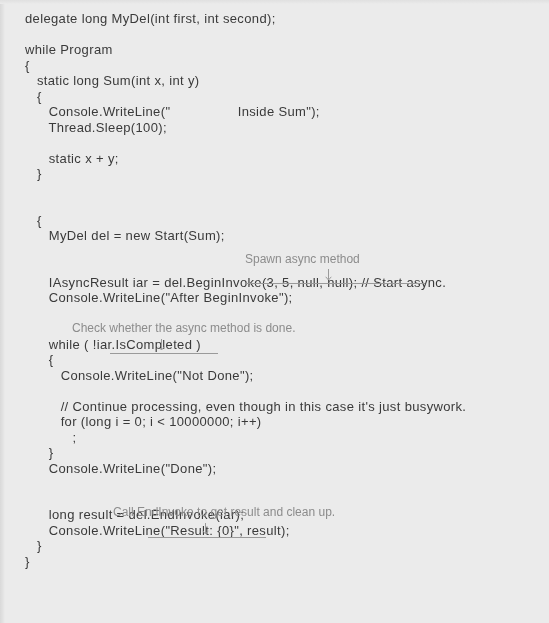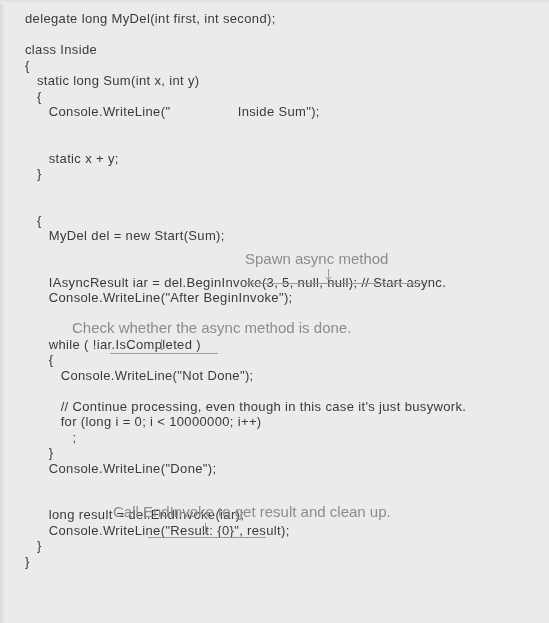--- a/index.html
+++ b/index.html
@@ -49,21 +49,21 @@
     line-height: 15.5px;
     letter-spacing: 0.35px;
     color: #3a3a3a;
     margin-left: 7px;
   }
 
   .annot-text {
     position: absolute;
     white-space: pre;
     font-family: "Liberation Sans", sans-serif;
-    font-size: 15px;
+    font-size: 12px;
     line-height: 12px;
     color: #8c8c8c;
   }
 
   .annot-rule {
     position: absolute;
     height: 1px;
     background: #9a9a9a;
   }
 
@@ -75,25 +75,26 @@
     overflow: visible;
   }
   .annot-arrow svg { display: block; }
 </style>
 </head>
 <body>
 
 <div id="figure">
   <div class="code-layer">
       <div class="code-line" style="top: 11px;">delegate long MyDel(int first, int second);</div>
-      <div class="code-line" style="top: 42px;">class Inside</div>
+      <div class="code-line" style="top: 42px;">while Program</div>
       <div class="code-line" style="top: 57.5px;">{</div>
       <div class="code-line" style="top: 73px; text-align: center;">   static long Sum(int x, int y)</div>
       <div class="code-line" style="top: 88.5px;">   {</div>
       <div class="code-line" style="top: 104px;">      Console.WriteLine("                 Inside Sum");</div>
+      <div class="code-line" style="top: 119.5px;">      Thread.Sleep(100);</div>
       <div class="code-line" style="top: 150.5px;">      static x + y;</div>
       <div class="code-line" style="top: 166px;">   }</div>
       <div class="code-line" style="top: 212.5px;">   {</div>
       <div class="code-line" style="top: 228px;">      MyDel del = new Start(Sum);</div>
       <div class="code-line" style="top: 274.5px;">      IAsyncResult iar = del.BeginInvoke(3, 5, null, null); // Start async.</div>
       <div class="code-line" style="top: 290px;">      Console.WriteLine("After BeginInvoke");</div>
       <div class="code-line" style="top: 336.5px;">      while ( !iar.IsCompleted )</div>
       <div class="code-line" style="top: 352px;">      {</div>
       <div class="code-line" style="top: 367.5px;">         Console.WriteLine("Not Done");</div>
       <div class="code-line" style="top: 398.5px;">         // Continue processing, even though in this case it's just busywork.</div>

